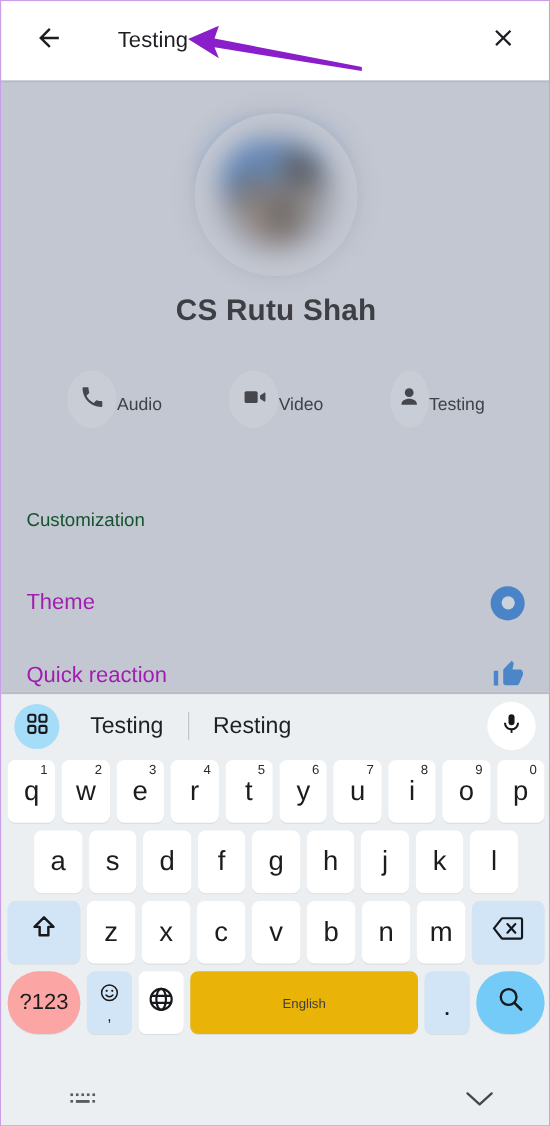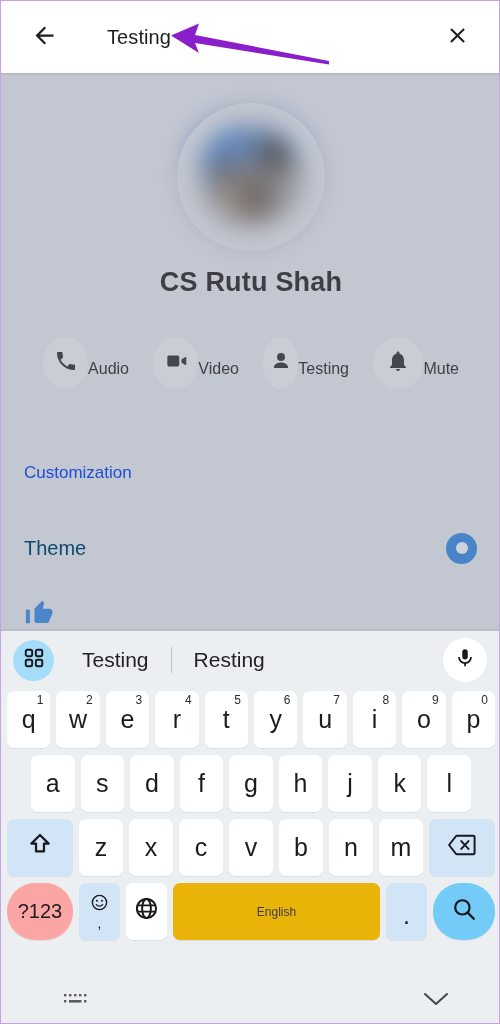--- a/index.html
+++ b/index.html
@@ -138,37 +138,37 @@
   .action-label {
     margin-top: 11px;
     font-size: 16px;
     color: #3f4147;
   }
 
   .section-header {
     position: absolute;
     top: 388px; left: 23px;
     font-size: 17px;
-    color: #1d4ed8;
+    color: #14532d;
   }
   .row {
     position: absolute;
     left: 0; width: 500px;
     height: 66px;
     display: flex;
     align-items: center;
     box-sizing: border-box;
     padding: 0 24px 0 23px;
   }
   .row-theme { top: 440px; }
   .row-quick { top: 506px; }
   .row-label {
     flex: 1 1 auto;
     font-size: 20px;
-    color: #0c4a6e;
+    color: #a21caf;
   }
   .theme-dot {
     width: 31px; height: 31px;
     border-radius: 50%;
     background: #4a84c8;
     display: flex; align-items: center; justify-content: center;
   }
   .theme-dot-inner {
     width: 12px; height: 12px;
     border-radius: 50%;
@@ -415,43 +415,34 @@
           <span>
             <svg width="24" height="24" viewBox="0 0 24 24">
               <circle cx="12" cy="8" r="4" fill="#45474d"></circle>
               <path d="M12 13.5c-4 0-7 2.2-7 4.7V19h14v-.8c0-2.5-3-4.7-7-4.7z" fill="#45474d"></path>
             </svg>
           </span>
         </div>
         <div class="action-label">Testing</div>
       </div>
 
-      <div class="action">
-        <div class="action-circle">
-          <span>
-            <svg width="24" height="24" viewBox="0 0 24 24">
-              <path d="M12 22c1.1 0 2-.9 2-2h-4c0 1.1.9 2 2 2zm6-6v-5c0-3.1-1.6-5.6-4.5-6.3V4c0-.8-.7-1.5-1.5-1.5S10.5 3.2 10.5 4v.7C7.6 5.4 6 7.9 6 11v5l-2 2v1h16v-1l-2-2z" fill="#45474d"></path>
-            </svg>
-          </span>
-        </div>
-        <div class="action-label">Mute</div>
-      </div>
 
     </div>
 
     <div class="section-header">Customization</div>
 
     <div class="row row-theme">
       <div class="row-label">Theme</div>
       <div class="theme-dot">
         <div class="theme-dot-inner"></div>
       </div>
     </div>
 
     <div class="row row-quick">
+      <div class="row-label">Quick reaction</div>
       <div>
         <svg width="30" height="30" viewBox="0 0 24 24">
           <path d="M1.5 21h3.2V10.2H1.5V21zm21-9.9c0-1-.8-1.8-1.8-1.8h-5.6l.85-4.05.03-.28c0-.37-.15-.71-.4-.95L14.6 3 8.9 8.7c-.33.33-.53.78-.53 1.28V19c0 1 .8 1.8 1.8 1.8h8.1c.74 0 1.38-.45 1.65-1.1l2.72-6.35c.08-.2.13-.42.13-.65v-1.6z" fill="#4a86c8"></path>
         </svg>
       </div>
     </div>
 
   </div>
 
   <div class="keyboard">

